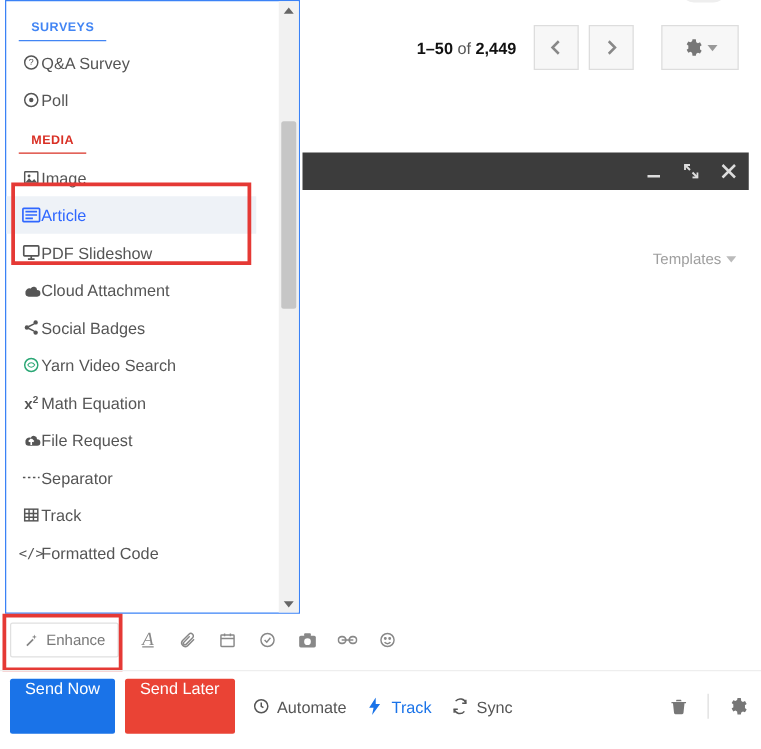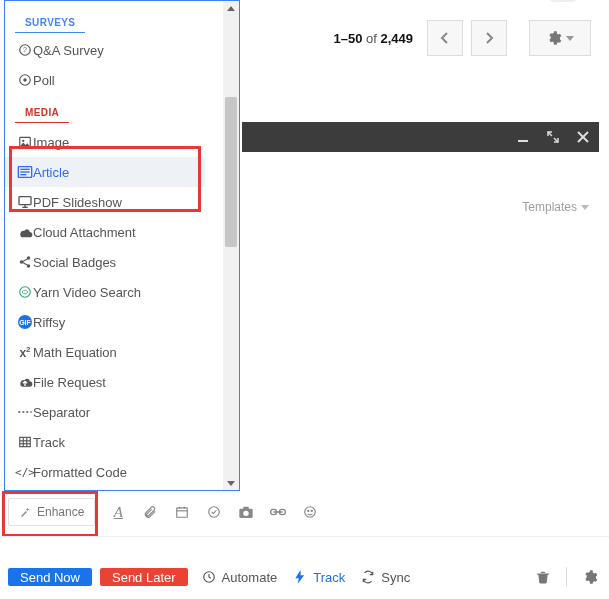--- a/index.html
+++ b/index.html
@@ -38,21 +38,21 @@
   .templates{position:absolute;right:20px;top:200px;color:#9e9e9e;font-size:12px;display:flex;align-items:center;gap:4px;cursor:pointer}
   .templates .caret{border-top-color:#bbb}
   
   .toolbar{position:absolute;left:8px;top:498px;display:flex;align-items:center;gap:14px;color:#777}
   .enhance{display:flex;align-items:center;gap:6px;background:#fff;border:1px solid #e0e0e0;border-radius:2px;height:26px;padding:0 10px;font-size:12px;color:#777;cursor:pointer}
   .tool{width:18px;height:18px;display:flex;align-items:center;justify-content:center;color:#888;cursor:pointer}
   .redbox2{position:absolute;left:2px;top:491px;width:90px;height:40px;border:3px solid #e53935;pointer-events:none}
   .divider{position:absolute;left:0;right:0;top:536px;height:1px;background:#eee}
   
   .actionbar{position:absolute;left:8px;right:10px;bottom:12px;display:flex;align-items:center}
-  .btn{height:18px;display:flex;align-items:center;padding:0 12px;font-size:13px;border-radius:2px;cursor:pointer;font-weight:500}
+  .btn{height:44px;display:flex;padding:0 12px;font-size:13px;border-radius:2px;cursor:pointer;font-weight:500}
   .btn.blue{background:#1a73e8;color:#fff;margin-right:8px}
   .btn.red{background:#ea4335;color:#fff;margin-right:14px}
   .chip{display:flex;align-items:center;gap:6px;margin-right:16px;color:#555;font-size:13px;cursor:pointer}
   .chip.track{color:#1a73e8}
   .chip .ci{width:14px;height:14px;display:flex;align-items:center;justify-content:center}
   .spacer{flex:1}
   .rtool{width:18px;height:18px;color:#777;display:flex;align-items:center;justify-content:center;cursor:pointer;margin-left:14px}
   .vr{width:1px;height:20px;background:#ddd;margin-left:14px}
   .riffsy{width:14px;height:14px;border-radius:50%;background:#1a73e8;color:#fff;font-size:7px;font-weight:700;display:flex;align-items:center;justify-content:center}
   .avatar-hint{position:absolute;right:28px;top:-8px;width:36px;height:10px;border-radius:0 0 18px 18px;background:#eee}
@@ -167,26 +167,20 @@
       <span class="ic">
             <svg width="14" height="14" viewBox="0 0 24 24">
               <circle cx="12" cy="12" r="9" fill="none" stroke="#2aa775" stroke-width="2"></circle>
               <path d="M7 12c3-4 7-4 10 0M7 12c3 4 7 4 10 0" fill="none" stroke="#2aa775" stroke-width="1.5"></path>
             </svg>
           </span>
       <span class="lbl">Yarn Video Search</span>
     </div>
     <div class="item">
       <span class="ic">
-            <span class="riffsy">GIF</span>
-          </span>
-      <span class="lbl">Riffsy</span>
-    </div>
-    <div class="item">
-      <span class="ic">
             <span style="font-weight:700;font-size:12px;color:#555">x<sup style="font-size:8px">2</sup></span>
           </span>
       <span class="lbl">Math Equation</span>
     </div>
     <div class="item">
       <span class="ic">
             <svg width="16" height="14" viewBox="0 0 24 18" fill="#555">
               <path d="M19 8a4 4 0 00-7.6-1.7A5 5 0 005 12a4 4 0 004 4h10a4 4 0 000-8z"></path>
               <path d="M12 15V8m0 0l-3 3m3-3l3 3" stroke="#fff" stroke-width="2" fill="none"></path>
             </svg>

